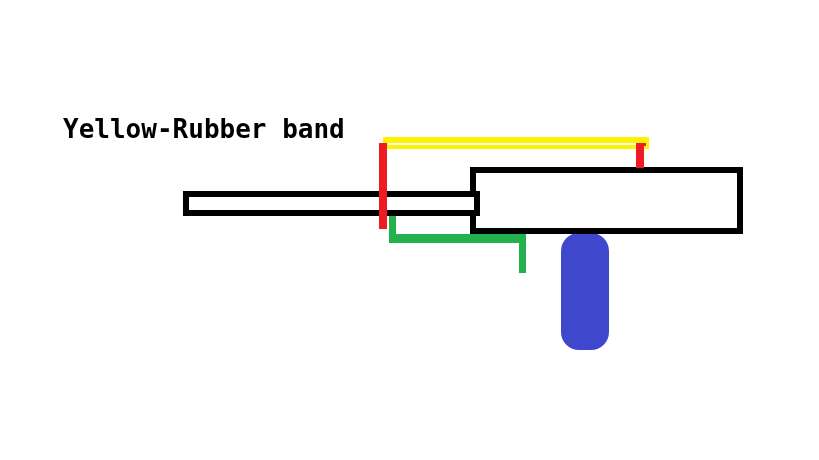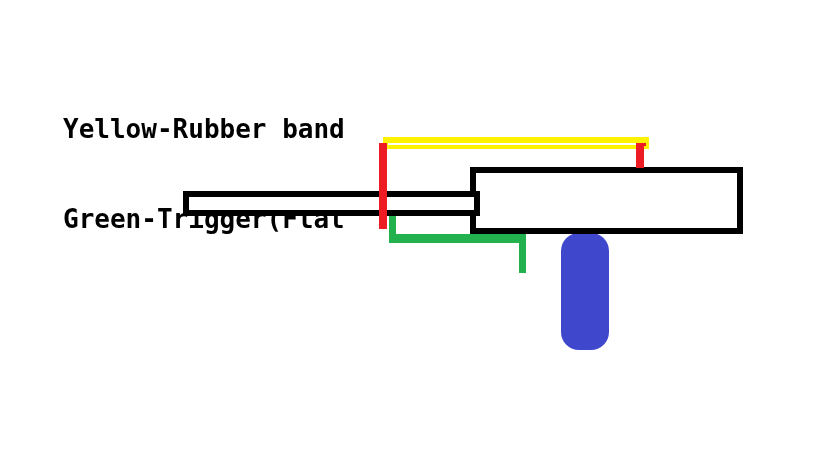--- a/index.html
+++ b/index.html
@@ -73,21 +73,20 @@
   #anchor-rear         { left: 636px; top: 146px; width: 8px;  height: 22px; }
   #anchor-rear-tick    { left: 636px; top: 143px; width: 10px; height: 3px;  }
 </style>
 </head>
 <body>
 
 <div id="canvas">
 
   <div id="annotation" style="color: rgb(0, 0, 0);">
     <div>Yellow-Rubber band</div>
-    <div>Green-Trigger(Flat</div>
   </div>
 
   <div class="shape" id="grip" style="background-color: rgb(63, 72, 204);"></div>
 
   <div class="shape" id="gun-body" style="border-color: rgb(0, 0, 0);"></div>
 
   <div class="shape" id="barrel" style="border-color: rgb(0, 0, 0);"></div>
 
   <div class="shape" id="trigger-seg-upper" style="background-color: rgb(34, 177, 76);"></div>
   <div class="shape" id="trigger-seg-bar" style="background-color: rgb(34, 177, 76);"></div>

